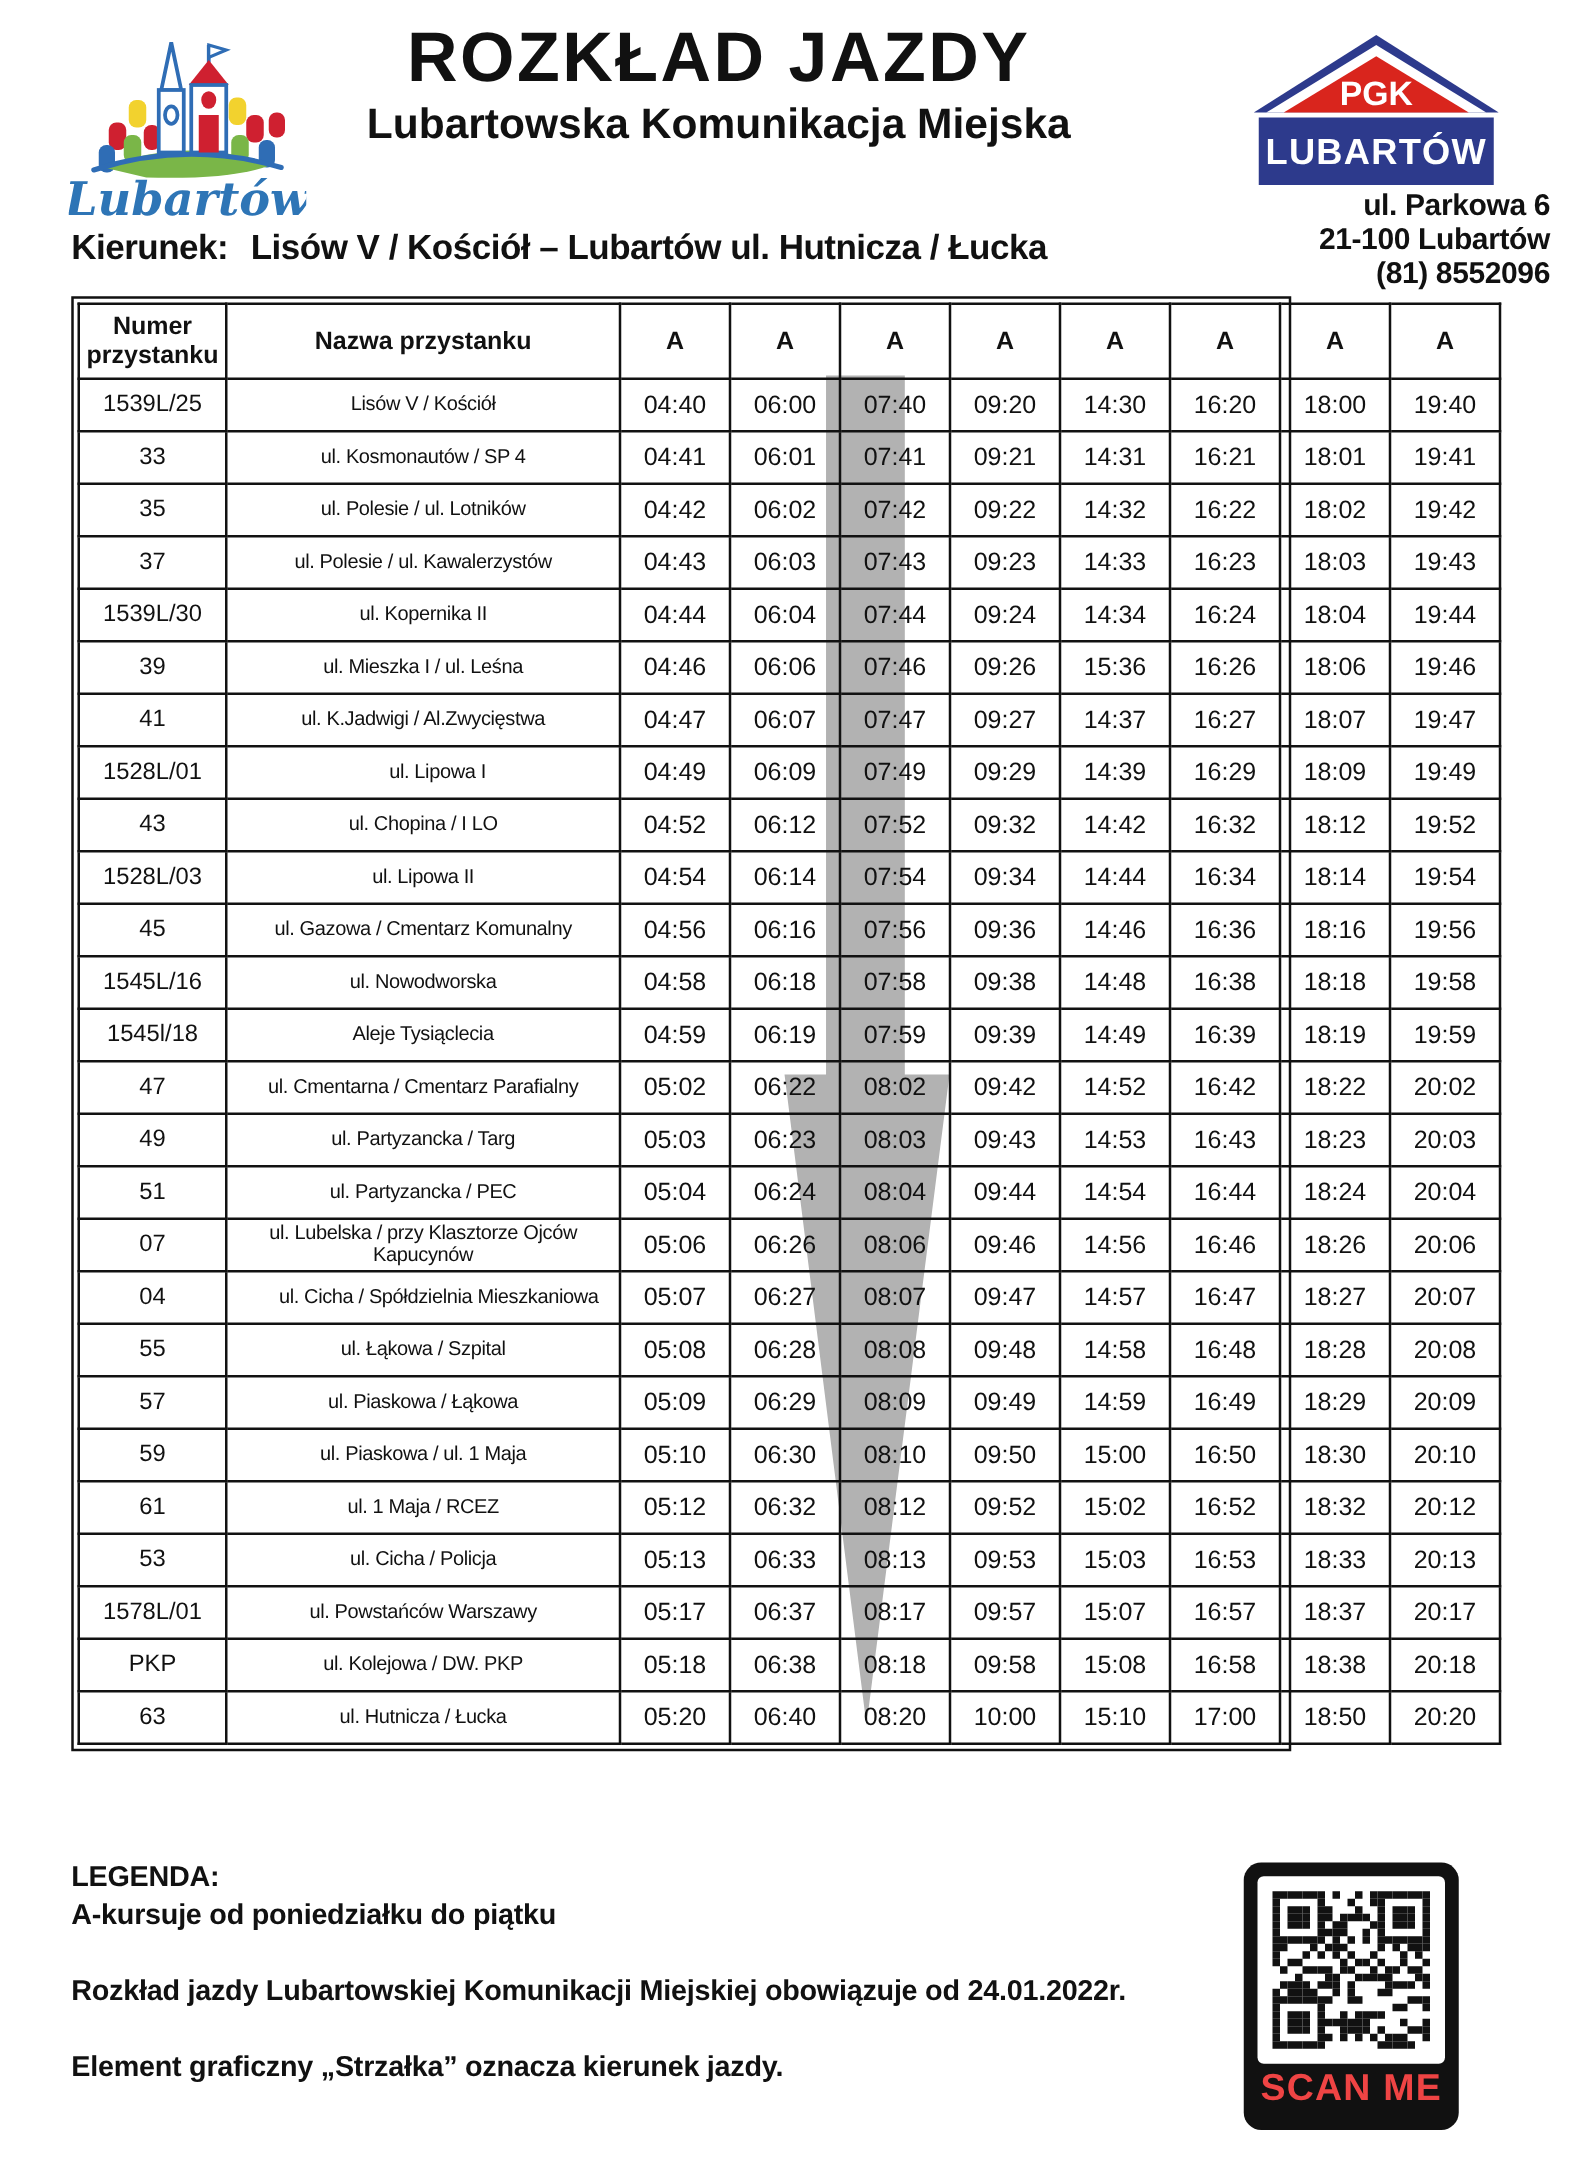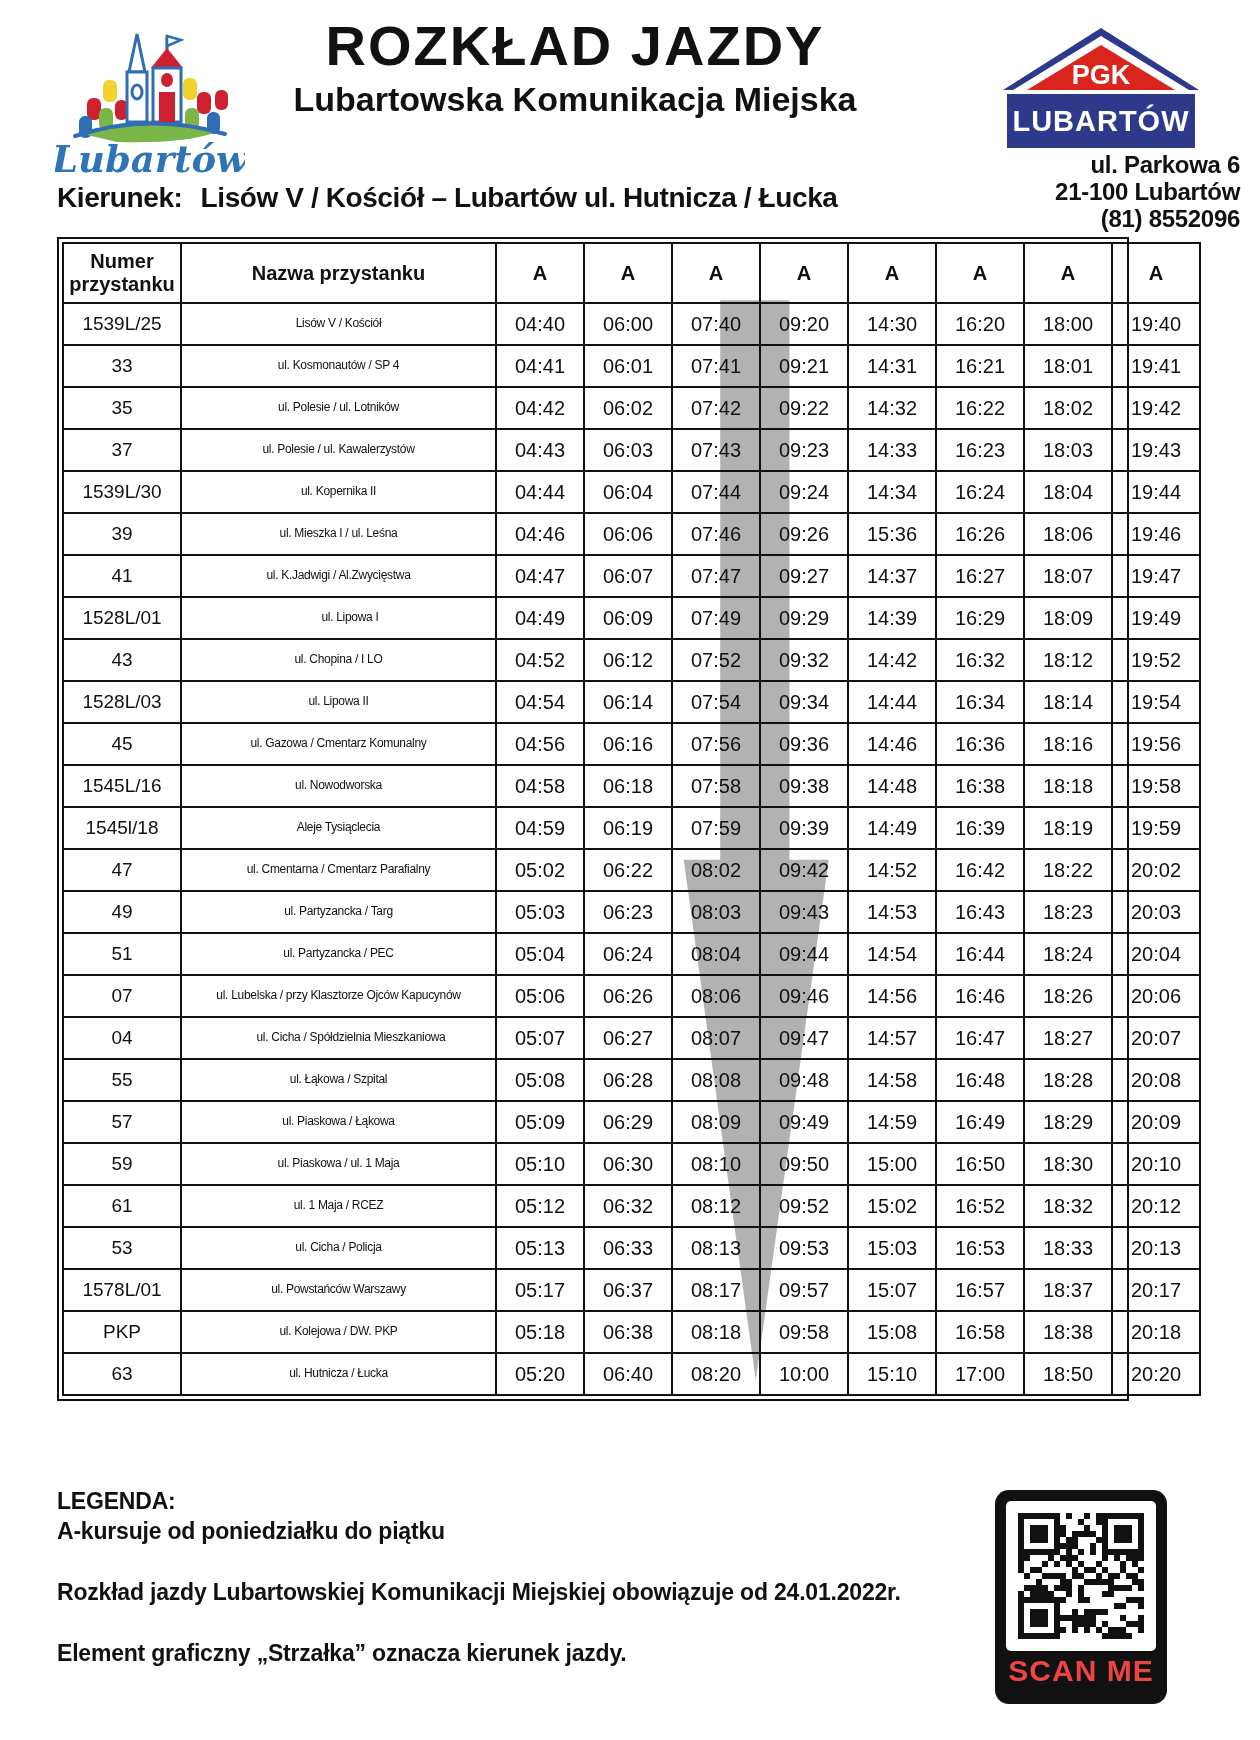--- a/index.html
+++ b/index.html
@@ -14,28 +14,28 @@
   .sub-title  { font-size:34px; font-weight:bold; margin-top:6px; letter-spacing:0px; }
   .city-logo { position:absolute; left:55px; top:20px; }
   .pgk-logo { position:absolute; left:1003px; top:28px; }
   .address { position:absolute; left:960px; top:152px; width:280px; text-align:right;
              font-weight:bold; font-size:24px; line-height:1.12; letter-spacing:-0.3px; }
   .kierunek { position:absolute; left:57px; top:182px; font-size:28px; font-weight:bold;
               letter-spacing:-0.4px; white-space:nowrap; }
   .kierunek .klabel { margin-right:18px; }
 
   
-  .table-area { position:absolute; left:57px; top:237px; width:1072px; }
+  .table-area { position:absolute; left:57px; top:237px; width:976px; }
   .arrow-svg { position:absolute; left:0; top:0; width:100%; height:100%; z-index:0; }
   .table-wrap { position:relative; z-index:1; border:2px solid #111; padding:3px; background:transparent; }
   table.tt { border-collapse:collapse; width:100%; table-layout:fixed; background:transparent; }
   .tt th, .tt td { border:2px solid #111; text-align:center; vertical-align:middle; padding:0 3px; }
   .tt th { font-size:20px; font-weight:bold; height:60px; line-height:1.15; }
   .tt td { font-size:20px; height:42px; font-weight:normal; }
-  .tt td.name { font-size:12px; letter-spacing:-0.3px; line-height:1.15; }
+  .tt td.name { font-size:16px; letter-spacing:-0.3px; line-height:1.15; }
   .tt td.num  { font-size:19px; }
 
   
   .legend { position:absolute; left:57px; top:1487px; width:900px; font-weight:bold;
             font-size:23px; letter-spacing:-0.2px; }
   .legend p { margin:0; line-height:1.3; }
   .legend p.gap { margin-top:31px; }
 
   
   .qr { position:absolute; left:995px; top:1490px; width:172px; height:214px;

